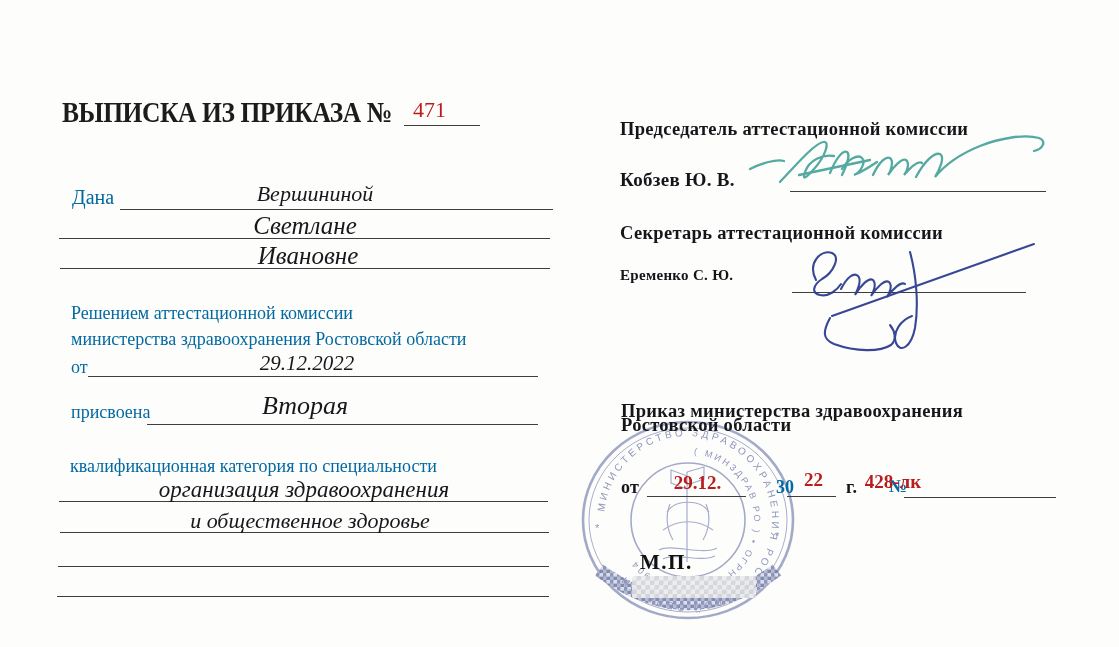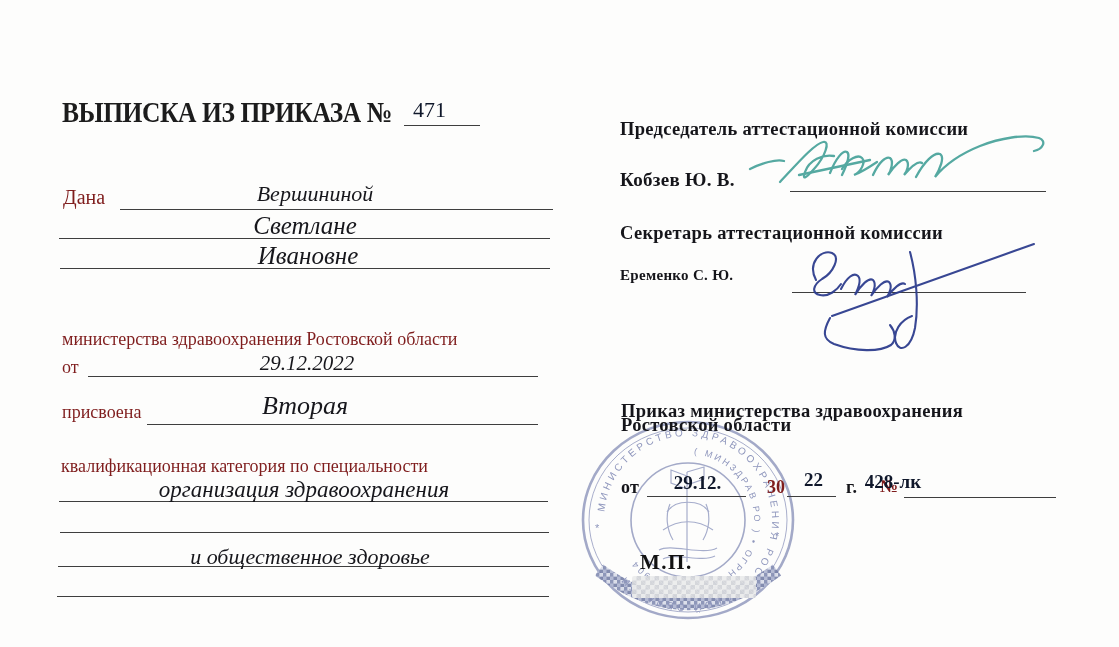--- a/index.html
+++ b/index.html
@@ -1,22 +1,22 @@
 <!DOCTYPE html>
 <html><head>
 <meta charset="utf-8">
 <style>
   html,body{margin:0;padding:0;background:#ffffff;}
   #doc{position:relative;width:1119px;height:647px;background:#fdfdfc;overflow:hidden;
        font-family:"Liberation Serif","DejaVu Serif",serif;color:#1c1c1c;}
   .line{position:absolute;height:0;border-top:1.6px solid #3e3e3e;z-index:3;}
-  .lbl{position:absolute;font-size:18px;color:#7f1d1d;white-space:nowrap;z-index:3;}
+  .lbl{position:absolute;font-size:18px;color:#0369a1;white-space:nowrap;z-index:3;margin-left:9px;}
   .boldlbl{position:absolute;font-size:18.5px;font-weight:bold;color:#15151a;white-space:nowrap;z-index:3;letter-spacing:.3px;}
   .fill{position:absolute;font-style:italic;color:#17171c;text-align:center;white-space:nowrap;z-index:4;}
-  .num{position:absolute;color:#0f172a;text-align:center;white-space:nowrap;z-index:4;}
+  .num{position:absolute;color:#b91c1c;text-align:center;white-space:nowrap;z-index:4;}
   .title{position:absolute;font-size:29px;font-weight:bold;letter-spacing:-0.5px;
          transform:scaleX(.88);transform-origin:left top;white-space:nowrap;z-index:3;}
   .sig{position:absolute;z-index:5;}
   .stamp{position:absolute;z-index:1;filter:blur(.3px);opacity:.95;}
   .mp{position:absolute;font-size:21px;font-weight:bold;letter-spacing:1.5px;color:#111;z-index:6;}
   .redact{position:absolute;z-index:7;
     background-image:
       linear-gradient(45deg,#d3d5da 25%,transparent 25%,transparent 75%,#d3d5da 75%),
       linear-gradient(45deg,#d3d5da 25%,#eceded 25%,#eceded 75%,#d3d5da 75%);
     background-size:9px 9px;background-position:0 0,4.5px 4.5px;opacity:.95;border-radius:2px;}
@@ -33,36 +33,37 @@
   <div class="lbl" style="left:63px;top:186px;font-size:20px;">Дана</div>
   <div class="fill" style="left:130px;top:181px;width:370px;font-size:22px;">Вершининой</div>
   <div class="line" style="left:120px;top:209px;width:433px;"></div>
 
   <div class="fill" style="left:110px;top:212px;width:390px;font-size:25px;">Светлане</div>
   <div class="line" style="left:59px;top:238px;width:491px;"></div>
 
   <div class="fill" style="left:110px;top:242px;width:396px;font-size:25px;">Ивановне</div>
   <div class="line" style="left:60px;top:268px;width:490px;"></div>
 
+  <div class="lbl" style="left:62px;top:303px;">Решением аттестационной комиссии</div>
   <div class="lbl" style="left:62px;top:329px;">министерства здравоохранения Ростовской области</div>
 
   <div class="lbl" style="left:62px;top:357px;">от</div>
   <div class="fill" style="left:200px;top:351px;width:214px;font-size:21px;">29.12.2022</div>
   <div class="line" style="left:88px;top:376px;width:450px;"></div>
 
   <div class="lbl" style="left:62px;top:402px;">присвоена</div>
   <div class="fill" style="left:200px;top:391px;width:210px;font-size:26px;">Вторая</div>
   <div class="line" style="left:147px;top:424px;width:391px;"></div>
 
   <div class="lbl" style="left:61px;top:456px;text-align:center;">квалификационная категория по специальности</div>
 
   <div class="fill" style="left:120px;top:477px;width:368px;font-size:23px;">организация здравоохранения</div>
   <div class="line" style="left:59px;top:501px;width:489px;"></div>
 
-  <div class="fill" style="left:120px;top:508px;width:380px;font-size:22px;margin-top:36px;">и общественное здоровье</div>
+  <div class="fill" style="left:120px;top:508px;width:380px;font-size:22px;">и общественное здоровье</div>
   <div class="line" style="left:60px;top:532px;width:489px;"></div>
 
   <div class="line" style="left:58px;top:566px;width:491px;"></div>
   <div class="line" style="left:57px;top:596px;width:492px;"></div>
 
   <div class="boldlbl" style="left:620px;top:119px;">Председатель аттестационной комиссии</div>
   <div class="boldlbl" style="left:620px;top:169px;font-size:19px;">Кобзев Ю. В.</div>
   <div class="line" style="left:790px;top:191px;width:256px;"></div>
 
   <svg class="sig" style="left:744px;top:128px;" width="312" height="76" viewBox="0 0 312 76">

